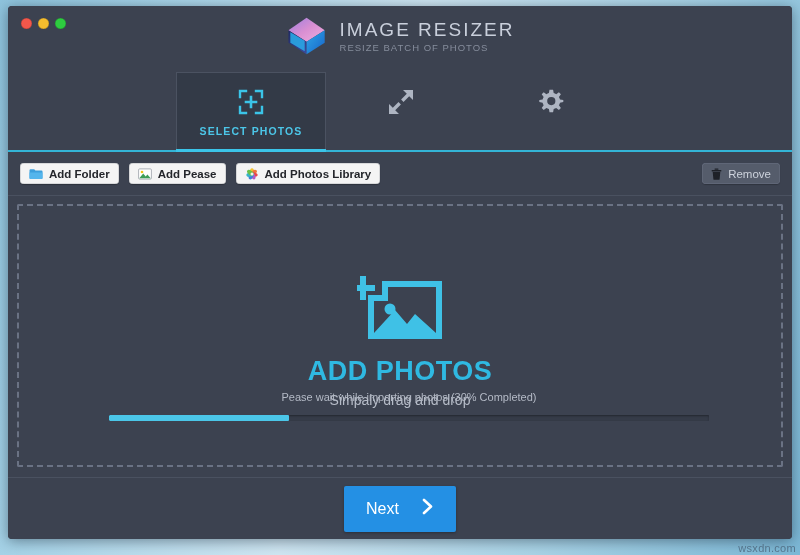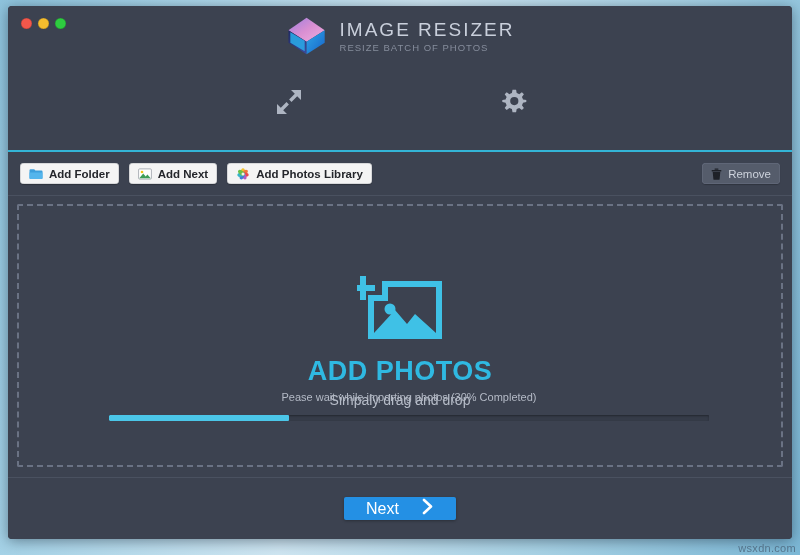--- a/index.html
+++ b/index.html
@@ -230,21 +230,21 @@
     border-top: 1px solid #4a5160;
     display: flex;
     align-items: center;
     justify-content: center;
   }
   #next-button {
     display: inline-flex;
     align-items: center;
     justify-content: center;
     gap: 22px;
-    width: 112px; height: 23px;
+    width: 112px; height: 46px;
     background: #2490e4;
     color: #ffffff;
     font-size: 16px;
     border: none;
     border-radius: 2px;
     cursor: pointer;
     font-family: inherit;
     box-shadow: 0 1px 3px rgba(0,0,0,.3);
   }
 
@@ -296,20 +296,33 @@
       <div id="brand-text">
         <div id="app-title">IMAGE RESIZER</div>
         <div id="app-subtitle">RESIZE BATCH OF PHOTOS</div>
       </div>
     </div>
   </div>
 
   <div id="tabbar">
     <div id="tabs">
 
+      <div class="tab active">
+        <span class="tab-icon">
+          <svg width="28" height="28" viewBox="0 0 28 28" fill="none" stroke="#3bc4e8" stroke-width="2.4" stroke-linecap="square">
+            <path d="M3 9 V3 H9"></path>
+              <path d="M19 3 H25 V9"></path>
+              <path d="M25 19 V25 H19"></path>
+              <path d="M9 25 H3 V19"></path>
+            <path d="M14 9 V19" stroke-width="2.6"></path>
+              <path d="M9 14 H19" stroke-width="2.6"></path>
+          </svg>
+        </span>
+        <span class="tab-label">SELECT PHOTOS</span>
+      </div>
 
       <div class="tab">
         <span class="tab-icon">
           <svg width="26" height="26" viewBox="0 0 26 26" fill="#aeb5c2">
             <path d="M25 1 L25 11 L21.2 7.2 L15.5 12.9 L13.1 10.5 L18.8 4.8 L15 1 Z"></path>
             <path d="M1 25 L1 15 L4.8 18.8 L10.5 13.1 L12.9 15.5 L7.2 21.2 L11 25 Z"></path>
           </svg>
         </span>
         <span class="tab-label"></span>
       </div>
@@ -342,21 +355,21 @@
       </button>
 
       <button class="tbtn tbtn-light">
         <span class="bi">
           <svg width="14" height="12" viewBox="0 0 14 12">
             <rect x="0.6" y="0.9" width="12.8" height="10.2" rx="1" fill="#ffffff" stroke="#9aa0a8" stroke-width="0.8"></rect>
             <circle cx="4" cy="4" r="1.3" fill="#f0c419"></circle>
             <path d="M1.3 10.3 L5.2 5.4 L7.7 8.4 L9.4 6.4 L12.7 10.3 Z" fill="#3f9e5a"></path>
           </svg>
         </span>
-        <span>Add Next</span>
+        <span>Add Pease</span>
       </button>
 
       <button class="tbtn tbtn-light">
         <span class="bi">
           <svg width="14" height="14" viewBox="0 0 14 14">
             <g transform="translate(7,7)">
               <ellipse rx="2.1" ry="3.7" cy="-2.1" fill="#f2c230" transform="rotate(0)"></ellipse>
               <ellipse rx="2.1" ry="3.7" cy="-2.1" fill="#f0783c" transform="rotate(51)"></ellipse>
               <ellipse rx="2.1" ry="3.7" cy="-2.1" fill="#e8484b" transform="rotate(102)"></ellipse>
               <ellipse rx="2.1" ry="3.7" cy="-2.1" fill="#b45ac4" transform="rotate(153)"></ellipse>

